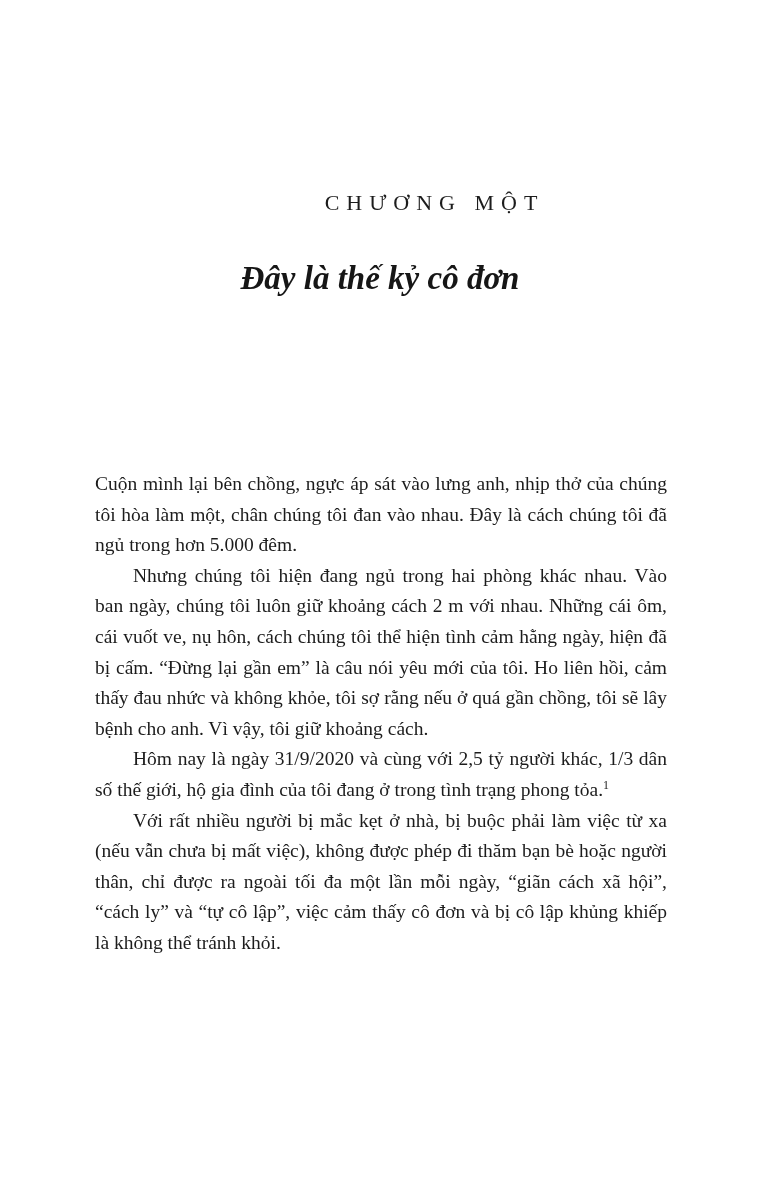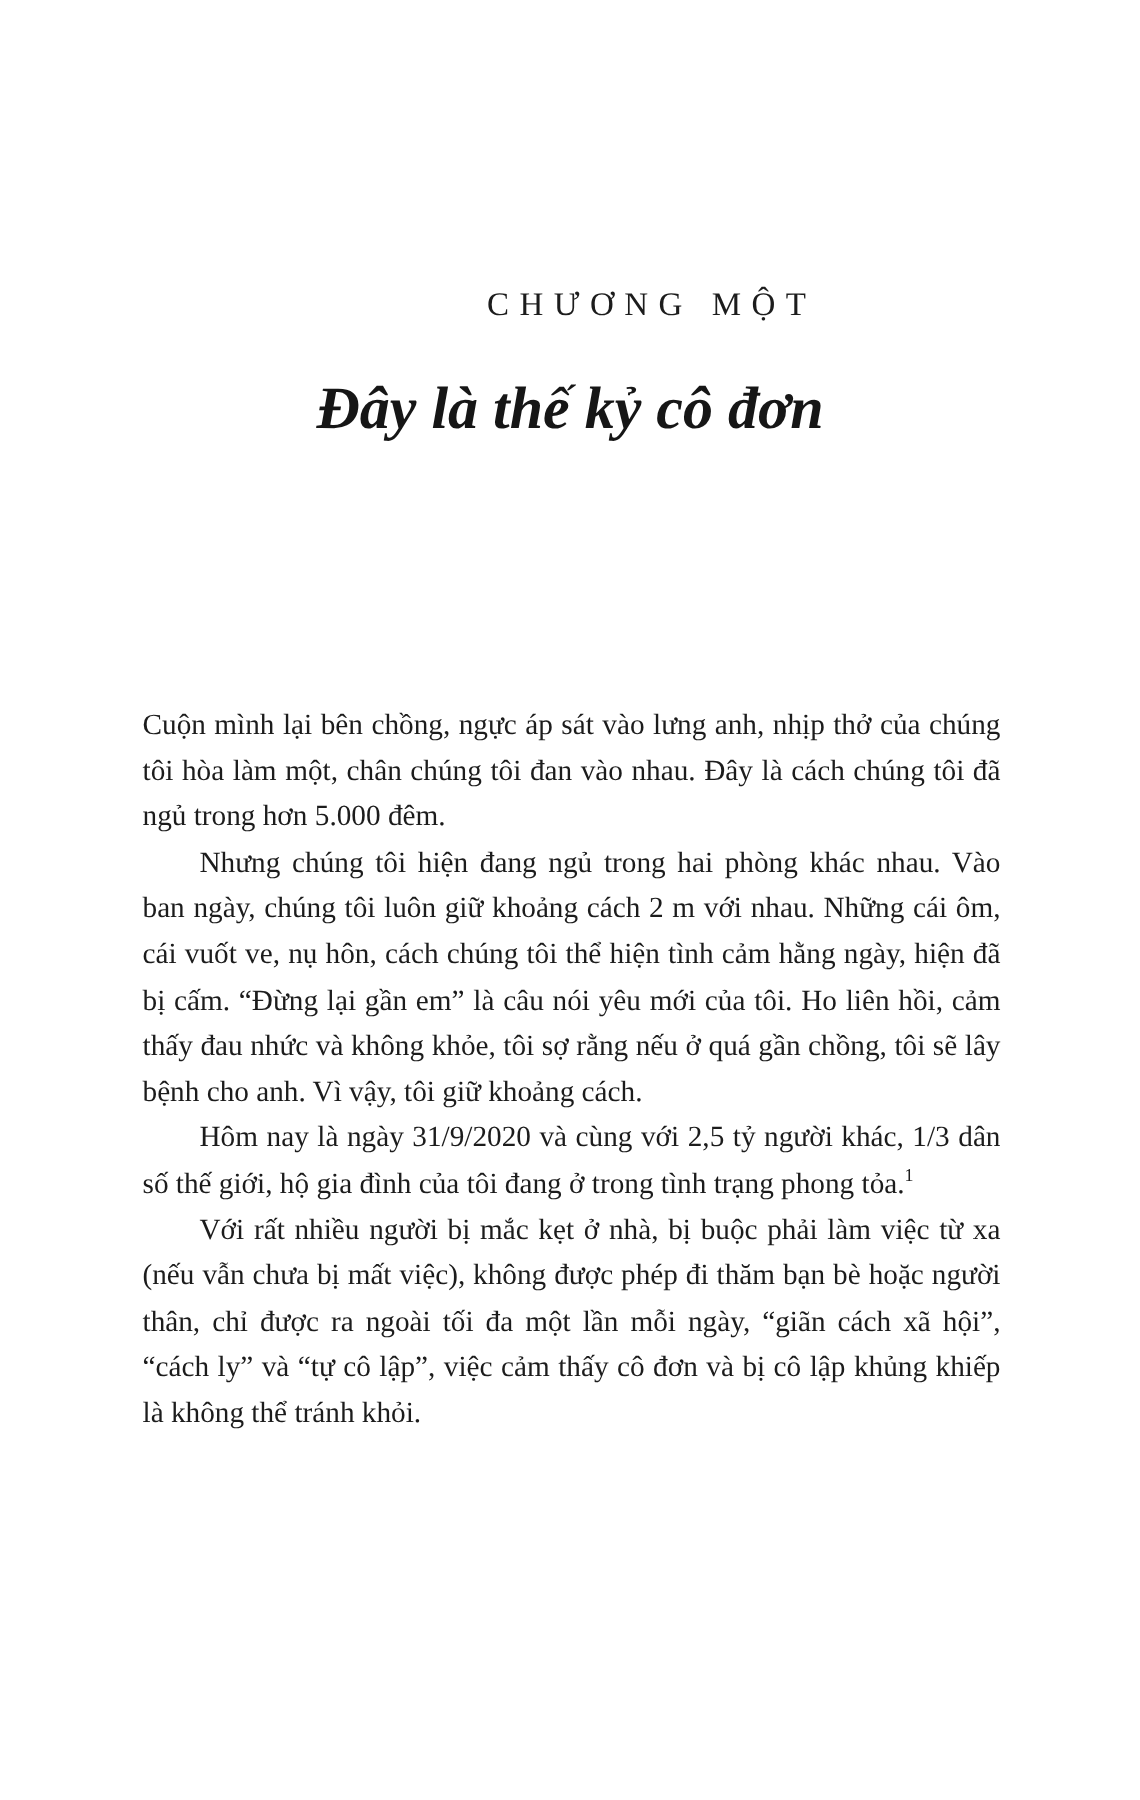--- a/index.html
+++ b/index.html
@@ -29,28 +29,28 @@
     text-align: center;
     font-size: 22px;
     letter-spacing: 7px;
     padding-left: 23px; 
     box-sizing: border-box;
     color: #1c1c1c;
     margin-left: 43px;
   }
   .chapter-title {
     position: absolute;
-    top: 248px;
+    top: 260px;
     left: 0;
     width: 100%;
     margin: 0;
     text-align: center;
     font-style: italic;
     font-weight: 600;
-    font-size: 40px;
+    font-size: 33px;
     color: #161616;
   }
   .body-text {
     position: absolute;
     top: 469px;
     left: 95px;
     width: 572px;
     font-size: 19.5px;
     line-height: 30.6px;
     text-align: justify;

